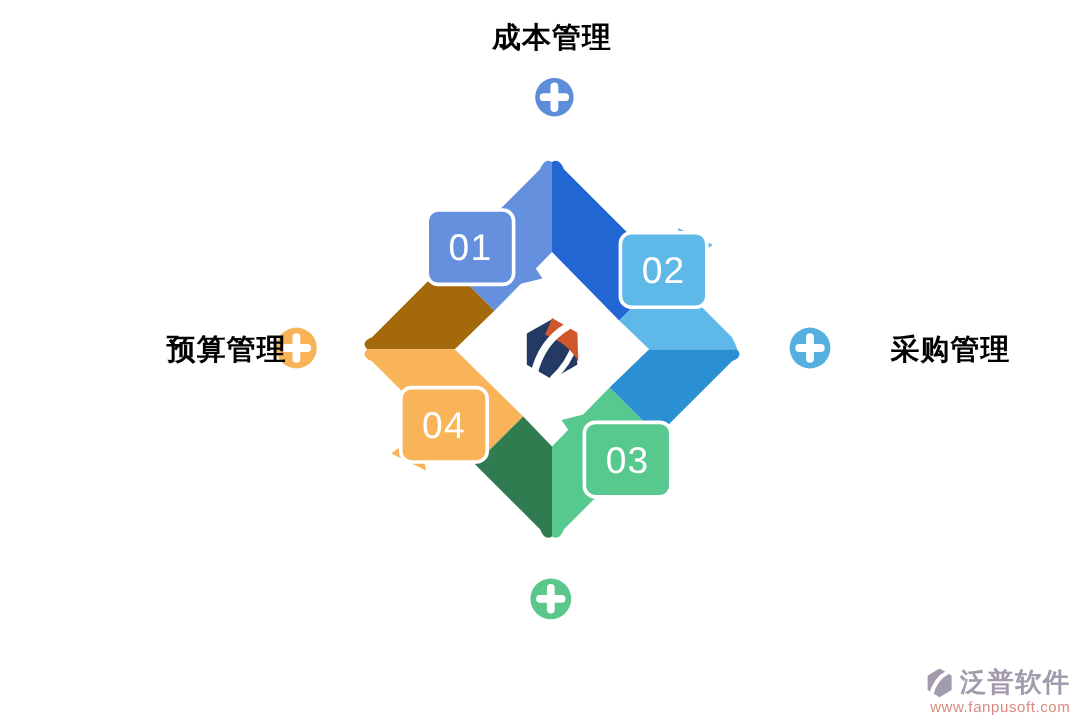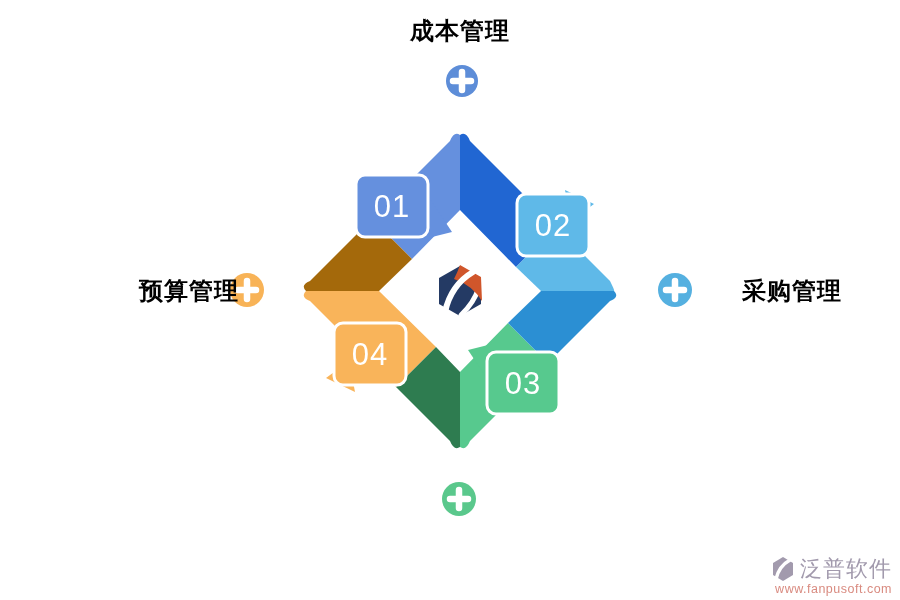--- a/index.html
+++ b/index.html
@@ -14,21 +14,21 @@
   }
   .num{
     font-family:"Liberation Sans",sans-serif;font-size:31px;letter-spacing:1px;
   }
   .watermark{
     position:absolute;right:8px;bottom:4px;text-align:right;line-height:1.05;
     user-select:none;
   }
   .watermark .row{display:flex;align-items:center;justify-content:flex-end;gap:4px;}
   .watermark .brand{
-    font-size:22px;font-weight:400;color:#A29AAD;letter-spacing:1px;
+    font-size:22px;font-weight:700;color:#A29AAD;letter-spacing:1px;
   }
   .watermark .url{
     font-size:12.5px;font-weight:400;color:#D98B80;letter-spacing:0.5px;margin-top:1px;
   }
 </style>
 </head>
 <body>
 
 <div class="stage">
 

